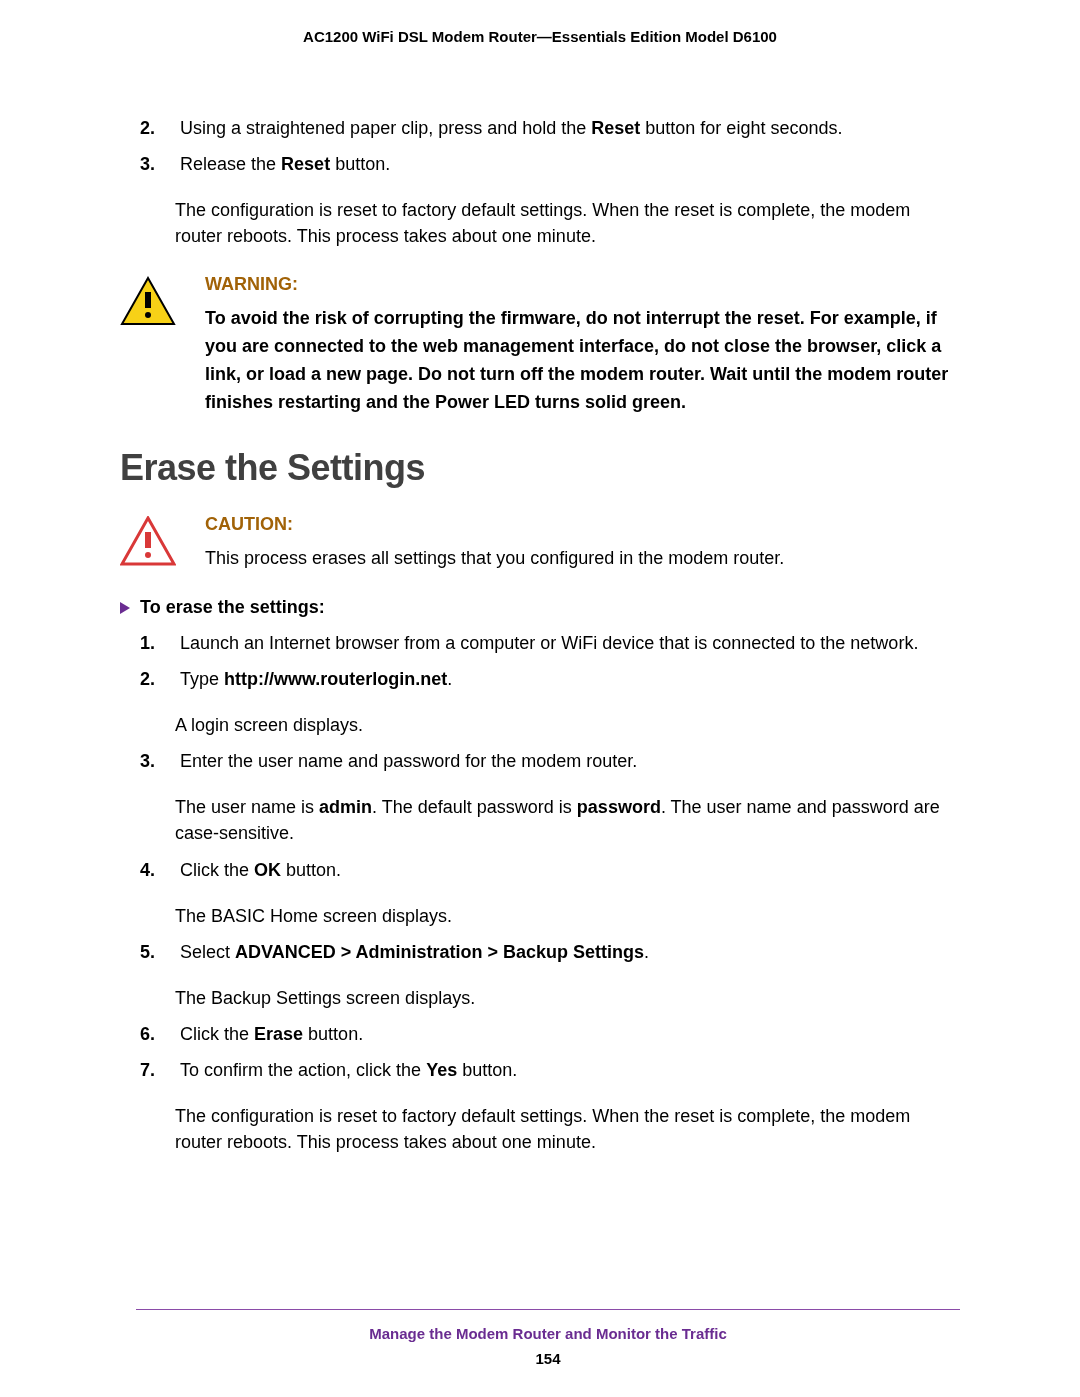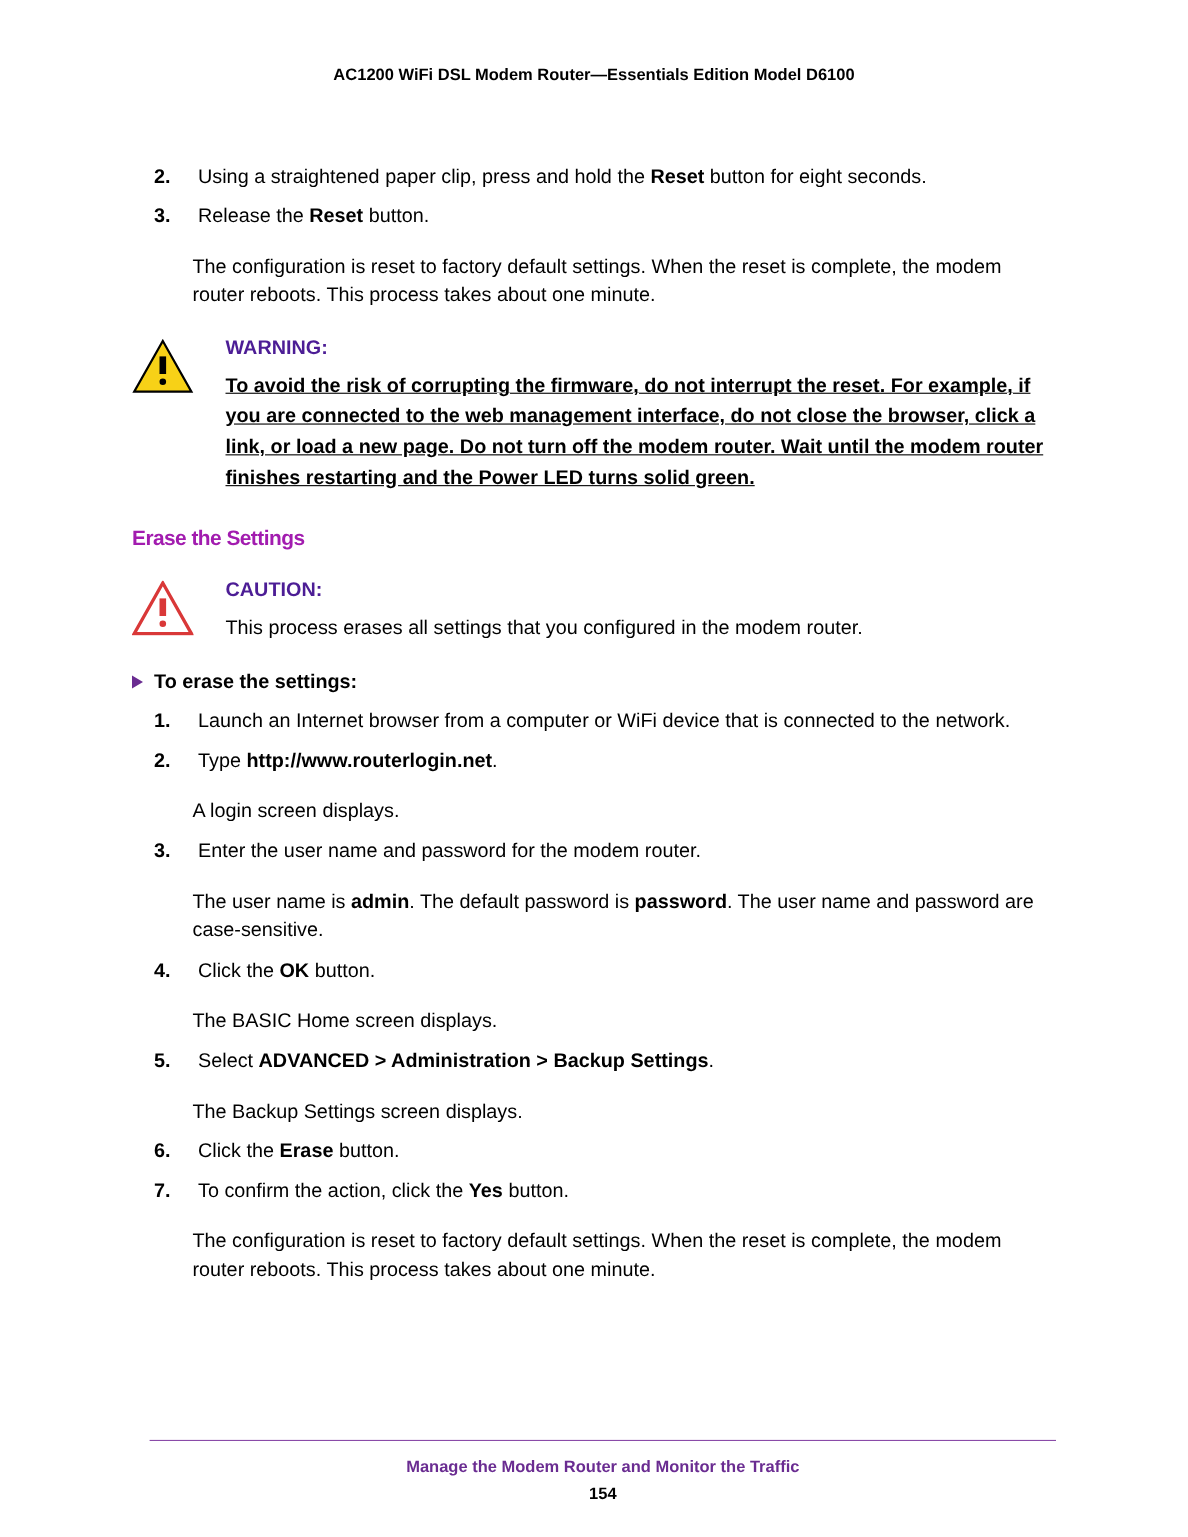--- a/index.html
+++ b/index.html
@@ -7,21 +7,21 @@
     padding: 0;
     font-family: Arial, Helvetica, sans-serif;
     font-size: 18px;
     color: #000;
     background: #fff;
   }
   .page {
     width: 1080px;
     min-height: 1397px;
     margin: 0 auto;
-    padding: 60px 120px 30px 120px;
+    padding: 28px 120px 30px 120px;
     box-sizing: border-box;
     position: relative;
   }
   .doc-header {
     text-align: center;
     font-weight: bold;
     font-size: 15px;
     margin-bottom: 70px;
   }
   .step-list {
@@ -61,35 +61,34 @@
     text-align: left;
     padding-top: 2px;
   }
   .alert-body {
     flex: 1;
     margin-left: 25px;
   }
   .alert-title {
     font-weight: bold;
     font-size: 18px;
-    color: #4c1d95;
+    color: #a16207;
     margin-bottom: 10px;
   }
   .warning-text {
     font-weight: bold;
     line-height: 1.55;
-    text-decoration: underline;
   }
   .caution-text {
     line-height: 1.5;
   }
   .section-title {
-    color: #a21caf;
-    font-weight: bold;
-    font-size: 19px;
+    color: #404040;
+    font-weight: bold;
+    font-size: 36px;
     margin: 30px 0 25px 0;
     letter-spacing: -0.5px;
   }
   .task-title {
     font-weight: bold;
     margin: 20px 0 12px 0;
   }
   .chevron {
     display: inline-block;
     width: 0;

